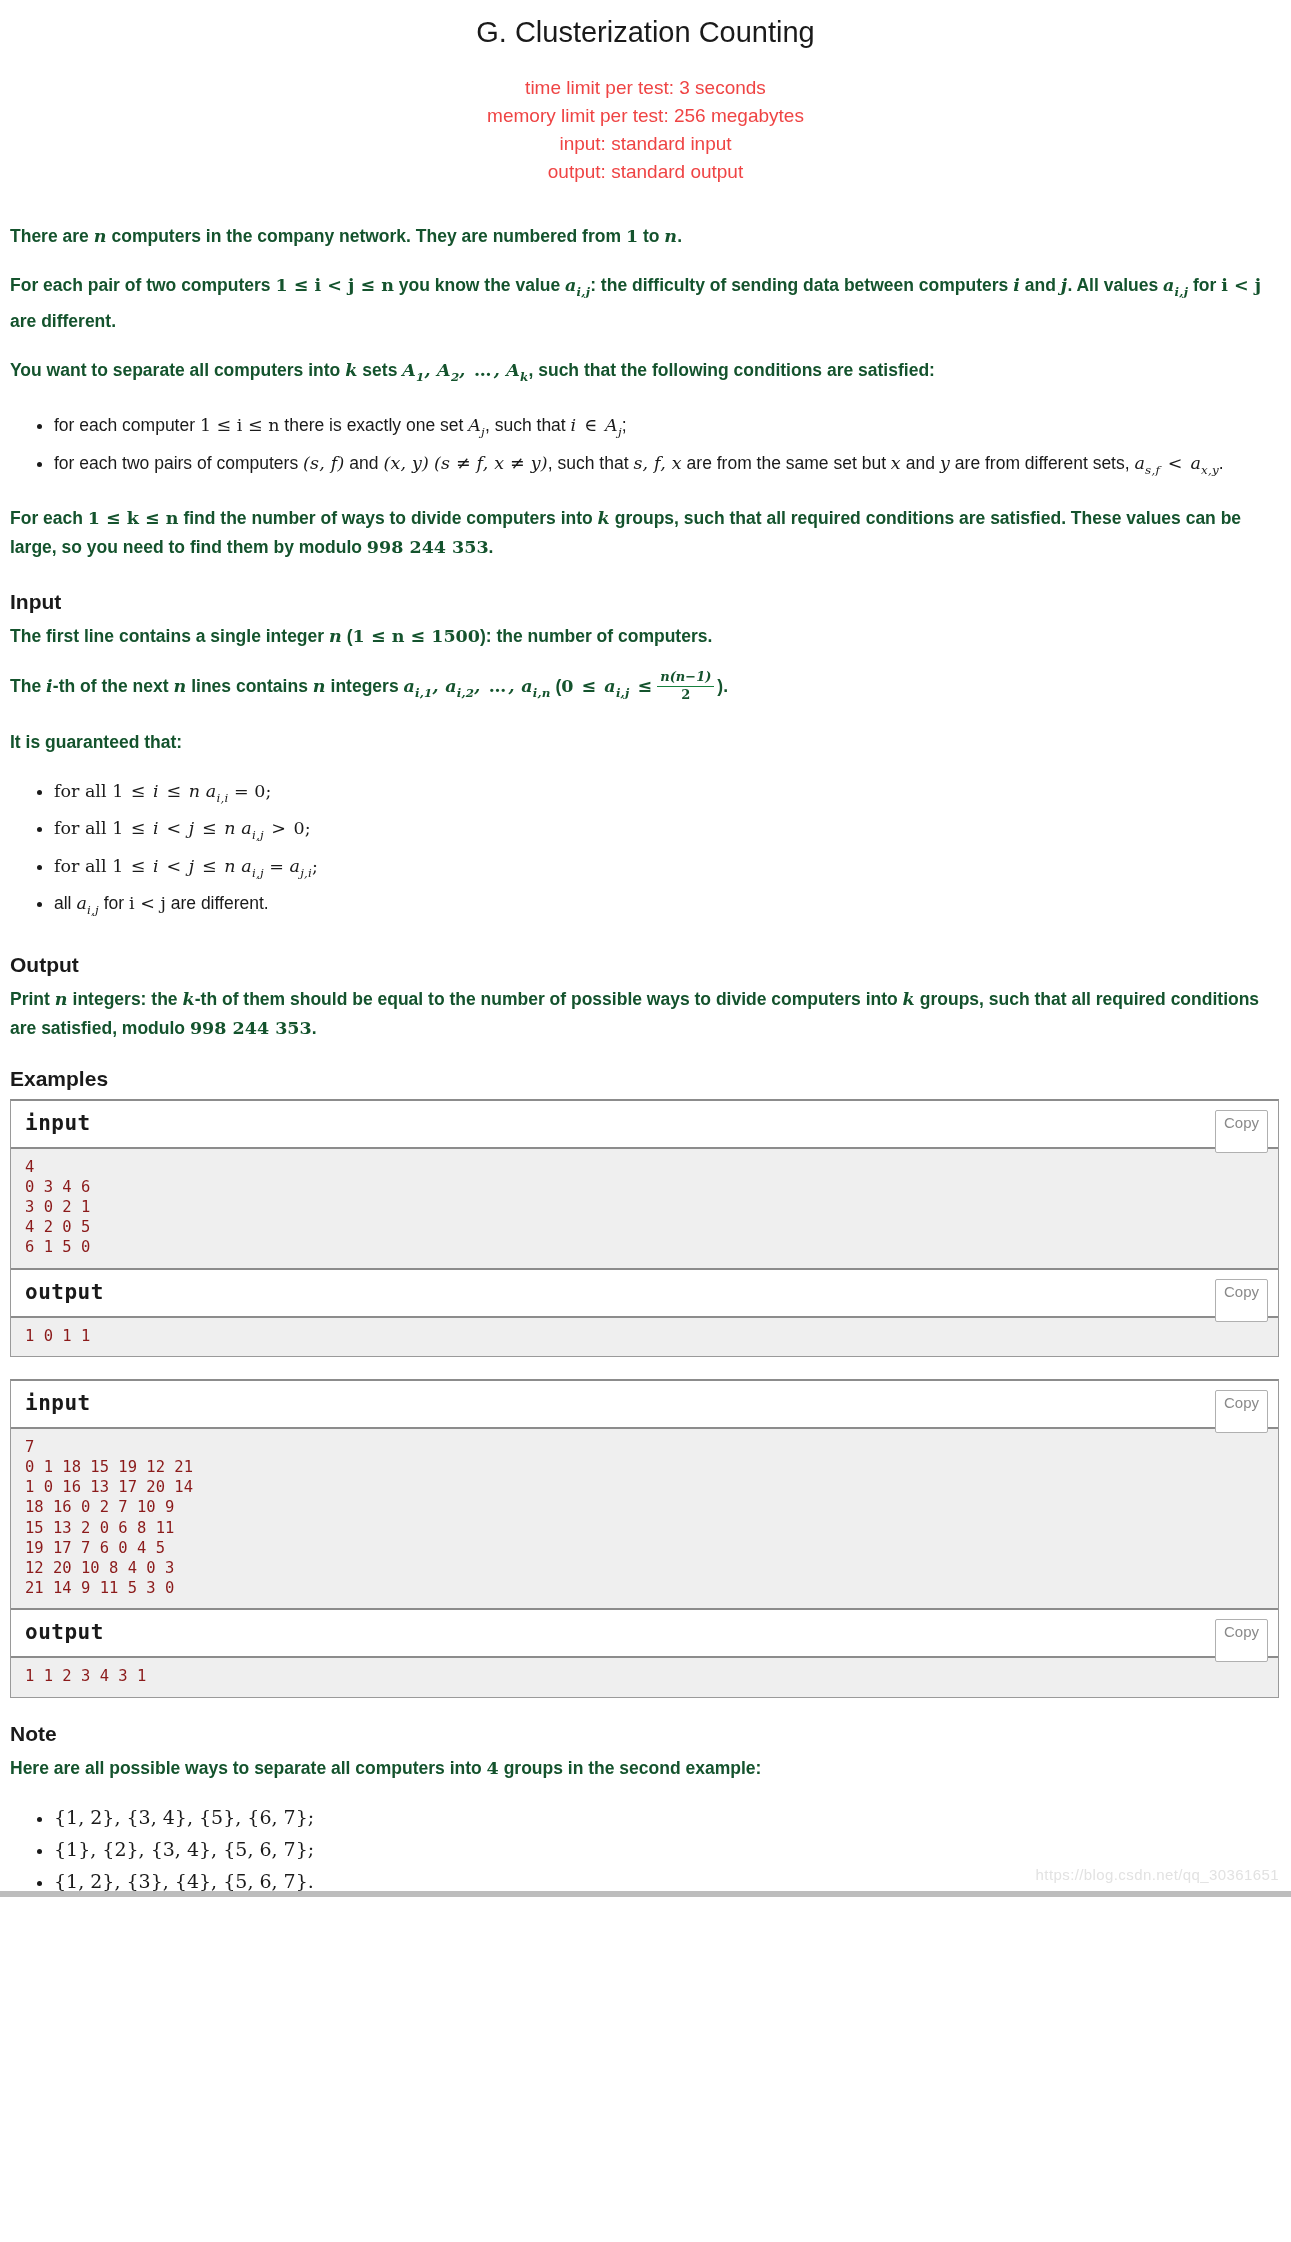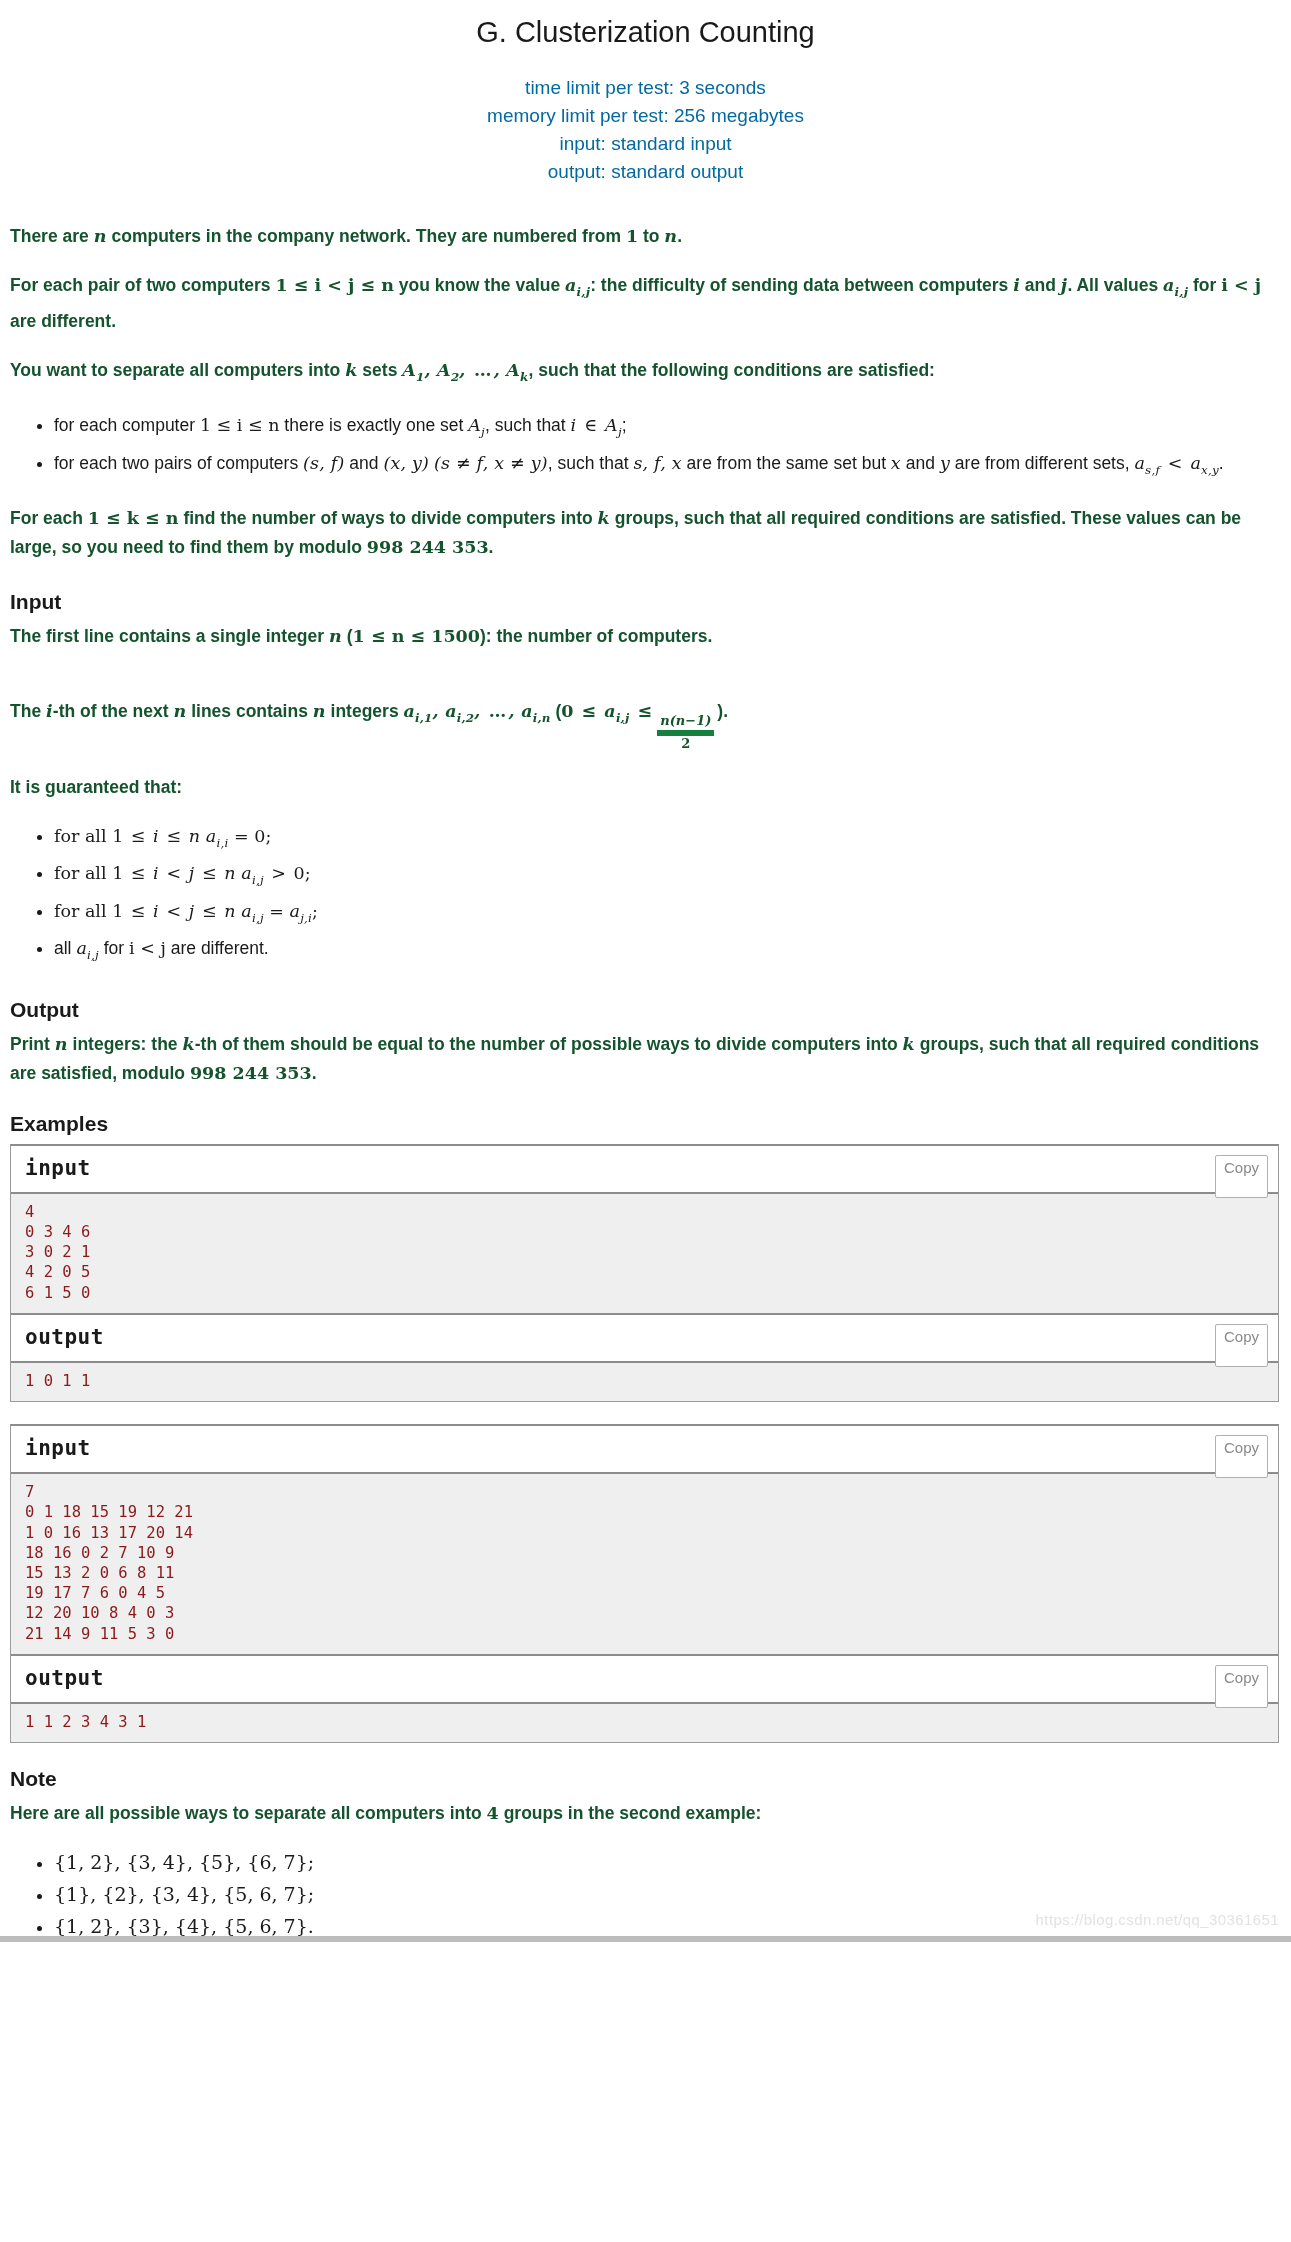--- a/index.html
+++ b/index.html
@@ -29,21 +29,21 @@
   .problem-title {
     font-size: 29px;
     font-weight: 400;
     line-height: 40px;
     margin: 6px 0 22px 0;
     color: #1a1a1a;
   }
   .limit-line {
     font-size: 19px;
     line-height: 28px;
-    color: #0369a1;
+    color: #ef4444;
   }
   .limits {
     margin-bottom: 36px;
   }
 
   
   .content {
     padding: 0 12px 0 10px;
   }
   p.para {
@@ -101,23 +101,22 @@
     font-family: "DejaVu Serif", "Liberation Serif", serif;
     font-size: 13px;
     line-height: 1.15;
     margin: 0 3px;
     position: relative;
     top: -1px;
   }
   .frac .num {
     display: block;
     padding: 0 3px 1px 3px;
-    border-bottom: 6px solid #15803d;
+    border-bottom: 1px solid #15803d;
     font-style: italic;
-    margin-top: 44px;
   }
   .frac .den {
     display: block;
     padding-top: 1px;
     font-style: normal;
   }
 
   
   .sample-tests {
     margin-top: 4px;

